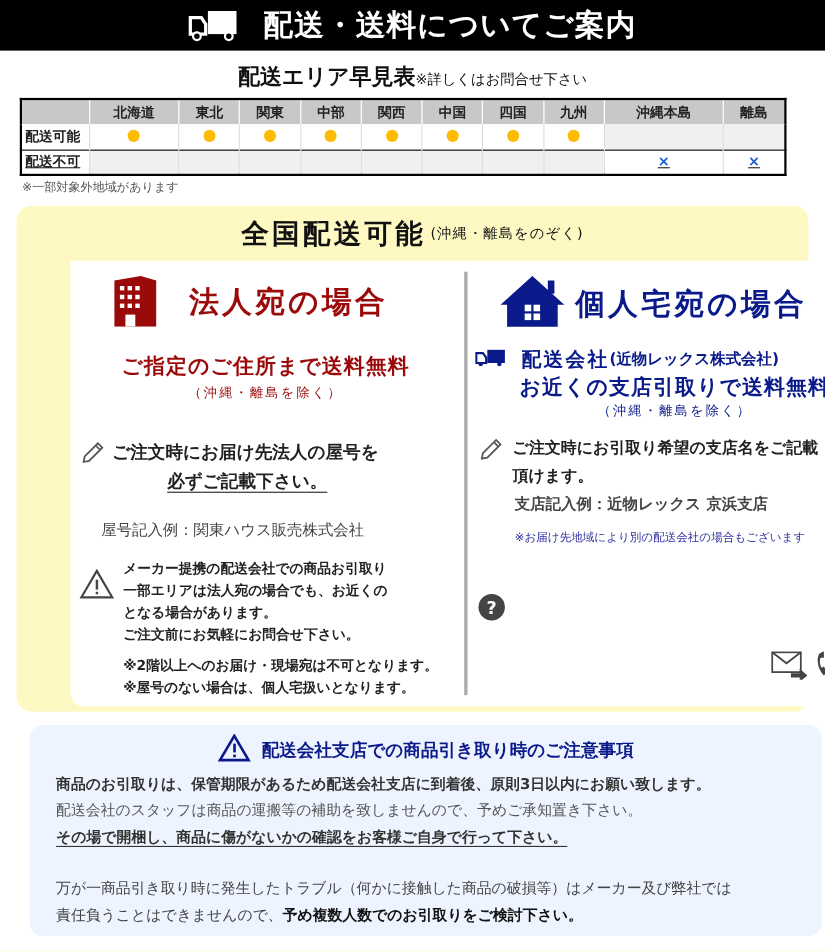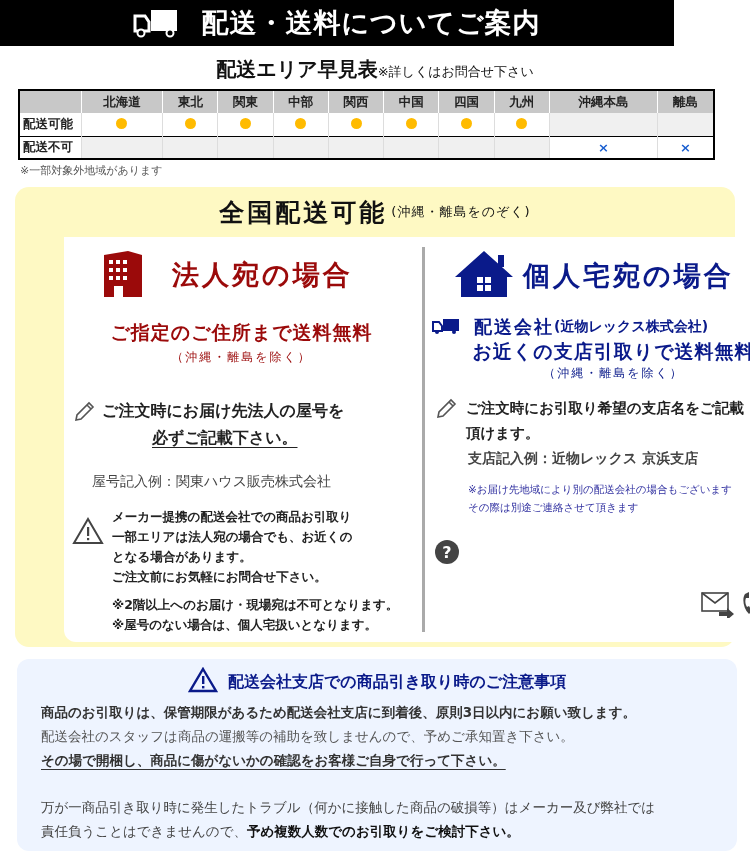--- a/index.html
+++ b/index.html
@@ -1,33 +1,33 @@
 <!DOCTYPE html>
 <html><head>
 <meta charset="utf-8">
 <style>
   * { box-sizing: border-box; margin: 0; padding: 0; }
   body { width: 750px; height: 865px; background: #ffffff; font-family: "DejaVu Sans", "Liberation Sans", sans-serif; color: #222; overflow: hidden; position: relative; }
 
-  .header { position: absolute; left: 0; top: 0; width: 674px; height: 46px; background: #000; color: #fff; display: flex; align-items: center; justify-content: center; }
+  .header { position: absolute; left: 0; top: 0; width: 750px; height: 46px; background: #000; color: #fff; display: flex; align-items: center; justify-content: center; }
   .header .truck { width: 46px; height: 30px; margin-right: 22px; position: relative; }
   .header h1 { font-size: 27px; font-weight: bold; letter-spacing: 1px; }
 
   .area-title { position: absolute; top: 56px; left: 0; width: 750px; text-align: center; font-size: 20px; font-weight: bold; color: #111; }
   .area-title small { font-size: 13px; font-weight: normal; }
 
   table.area { position: absolute; left: 18px; top: 89px; width: 697px; border-collapse: collapse; border: 2px solid #000; font-size: 12.5px; }
   table.area th, table.area td { height: 23px; text-align: center; }
   table.area thead th { background: #c8c8c8; font-weight: bold; border-right: 1px solid #fff; }
   table.area thead th:first-child { width: 62px; }
   table.area td.lbl { text-align: left; padding-left: 3px; font-weight: bold; background: #fff; border-right: 1px solid #ddd; }
   table.area td { border-right: 1px solid #ddd; }
   table.area tr.row-ok td.cell { background: #fff; }
   table.area tr.row-ok td.cell.na { background: #f0f0f0; }
-  table.area tr.row-ng { border-top: 1.5px solid #000; }
+  table.area tr.row-ng { border-top: 1.5px solid #000; text-decoration: underline; }
   table.area tr.row-ng td.cell { background: #f0f0f0; }
   table.area tr.row-ng td.cell.x { background: #fff; }
   .dot { display: inline-block; width: 11px; height: 11px; border-radius: 50%; background: #ffbb00; }
   .xmark { color: #1a5fd0; font-weight: bold; font-size: 13px; }
   .area-note { position: absolute; left: 20px; top: 163px; font-size: 11px; color: #555; }
 
   .nation { position: absolute; left: 15px; top: 187px; width: 720px; height: 460px; background: #fef9c3; border-radius: 14px; }
   .nation .title { height: 50px; display: flex; align-items: center; justify-content: center; font-size: 25px; font-weight: bold; color: #111; letter-spacing: 3px; }
   .nation .title small { font-size: 13px; font-weight: normal; letter-spacing: 1px; margin-left: 4px; }
   .nation .inner { position: absolute; left: 3px; top: 50px; width: 714px; height: 405px; background: #fff; border-radius: 0 0 12px 12px; margin-left: 46px; }
@@ -50,21 +50,21 @@
   .blue-line2 { position: absolute; top: 102px; left: 0; width: 355px; text-align: center; font-size: 19px; font-weight: bold; color: #0a1a8a; letter-spacing: 1px; padding-left: 20px; }
   .blue-sub { position: absolute; top: 128px; left: 0; width: 355px; text-align: center; font-size: 12px; color: #0a1a8a; letter-spacing: 2px; padding-left: 20px; }
 
   .pencil-row { position: absolute; display: flex; align-items: flex-start; }
   .strong { font-size: 16px; font-weight: bold; color: #222; line-height: 27px; }
   .u { text-decoration: underline; text-underline-offset: 4px; }
   .example { position: absolute; font-size: 14px; color: #444; }
   .small-blue { position: absolute; font-size: 10.5px; color: #3030a0; line-height: 18px; }
   .mid { font-size: 12.5px; font-weight: bold; color: #222; line-height: 20px; }
 
-  .notice { position: absolute; left: 17px; top: 659px; width: 720px; height: 192px; background: #eef4ff; border-radius: 12px; }
+  .notice { position: absolute; left: 27px; top: 659px; width: 720px; height: 192px; background: #eef4ff; border-radius: 12px; }
   .notice .ntitle { position: absolute; top: 8px; left: 0; width: 720px; display: flex; justify-content: center; align-items: center; font-size: 16px; font-weight: bold; color: #0a1a8a; }
   .notice p { position: absolute; left: 24px; font-size: 13.5px; color: #333; }
   .b { font-weight: bold; color: #111; }
 </style>
 </head>
 <body>
 
 <div class="header">
   <span class="truck">
     <svg width="46" height="30" viewBox="0 0 46 30">
@@ -232,21 +232,20 @@
             </svg>
         </span>
         <div>
           <div class="strong" style="font-size:14.5px; line-height:26px;">ご注文時にお引取り希望の支店名をご記載</div>
           <div class="strong" style="font-size:14.5px; line-height:24px;">頂けます。</div>
         </div>
       </div>
       <div class="example" style="left:42px; top:213px;font-weight:bold;">支店記入例：近物レックス 京浜支店</div>
       <div class="small-blue" style="left:42px; top:243px;">
         <div>※お届け先地域により別の配送会社の場合もございます</div>
-        <div>その際は別途ご連絡させて頂きます</div>
       </div>
 
       <div class="pencil-row" style="left:8px; top:300px;">
         <span style="margin-right:8px; margin-top:2px;">
           <svg width="26" height="26" viewBox="0 0 26 26">
               <circle cx="13" cy="13" r="12" fill="#444"></circle>
               <text x="13" y="19" text-anchor="middle" font-size="16" font-weight="bold" fill="#fff" font-family="DejaVu Sans, sans-serif">?</text>
             </svg>
         </span>
       </div>

